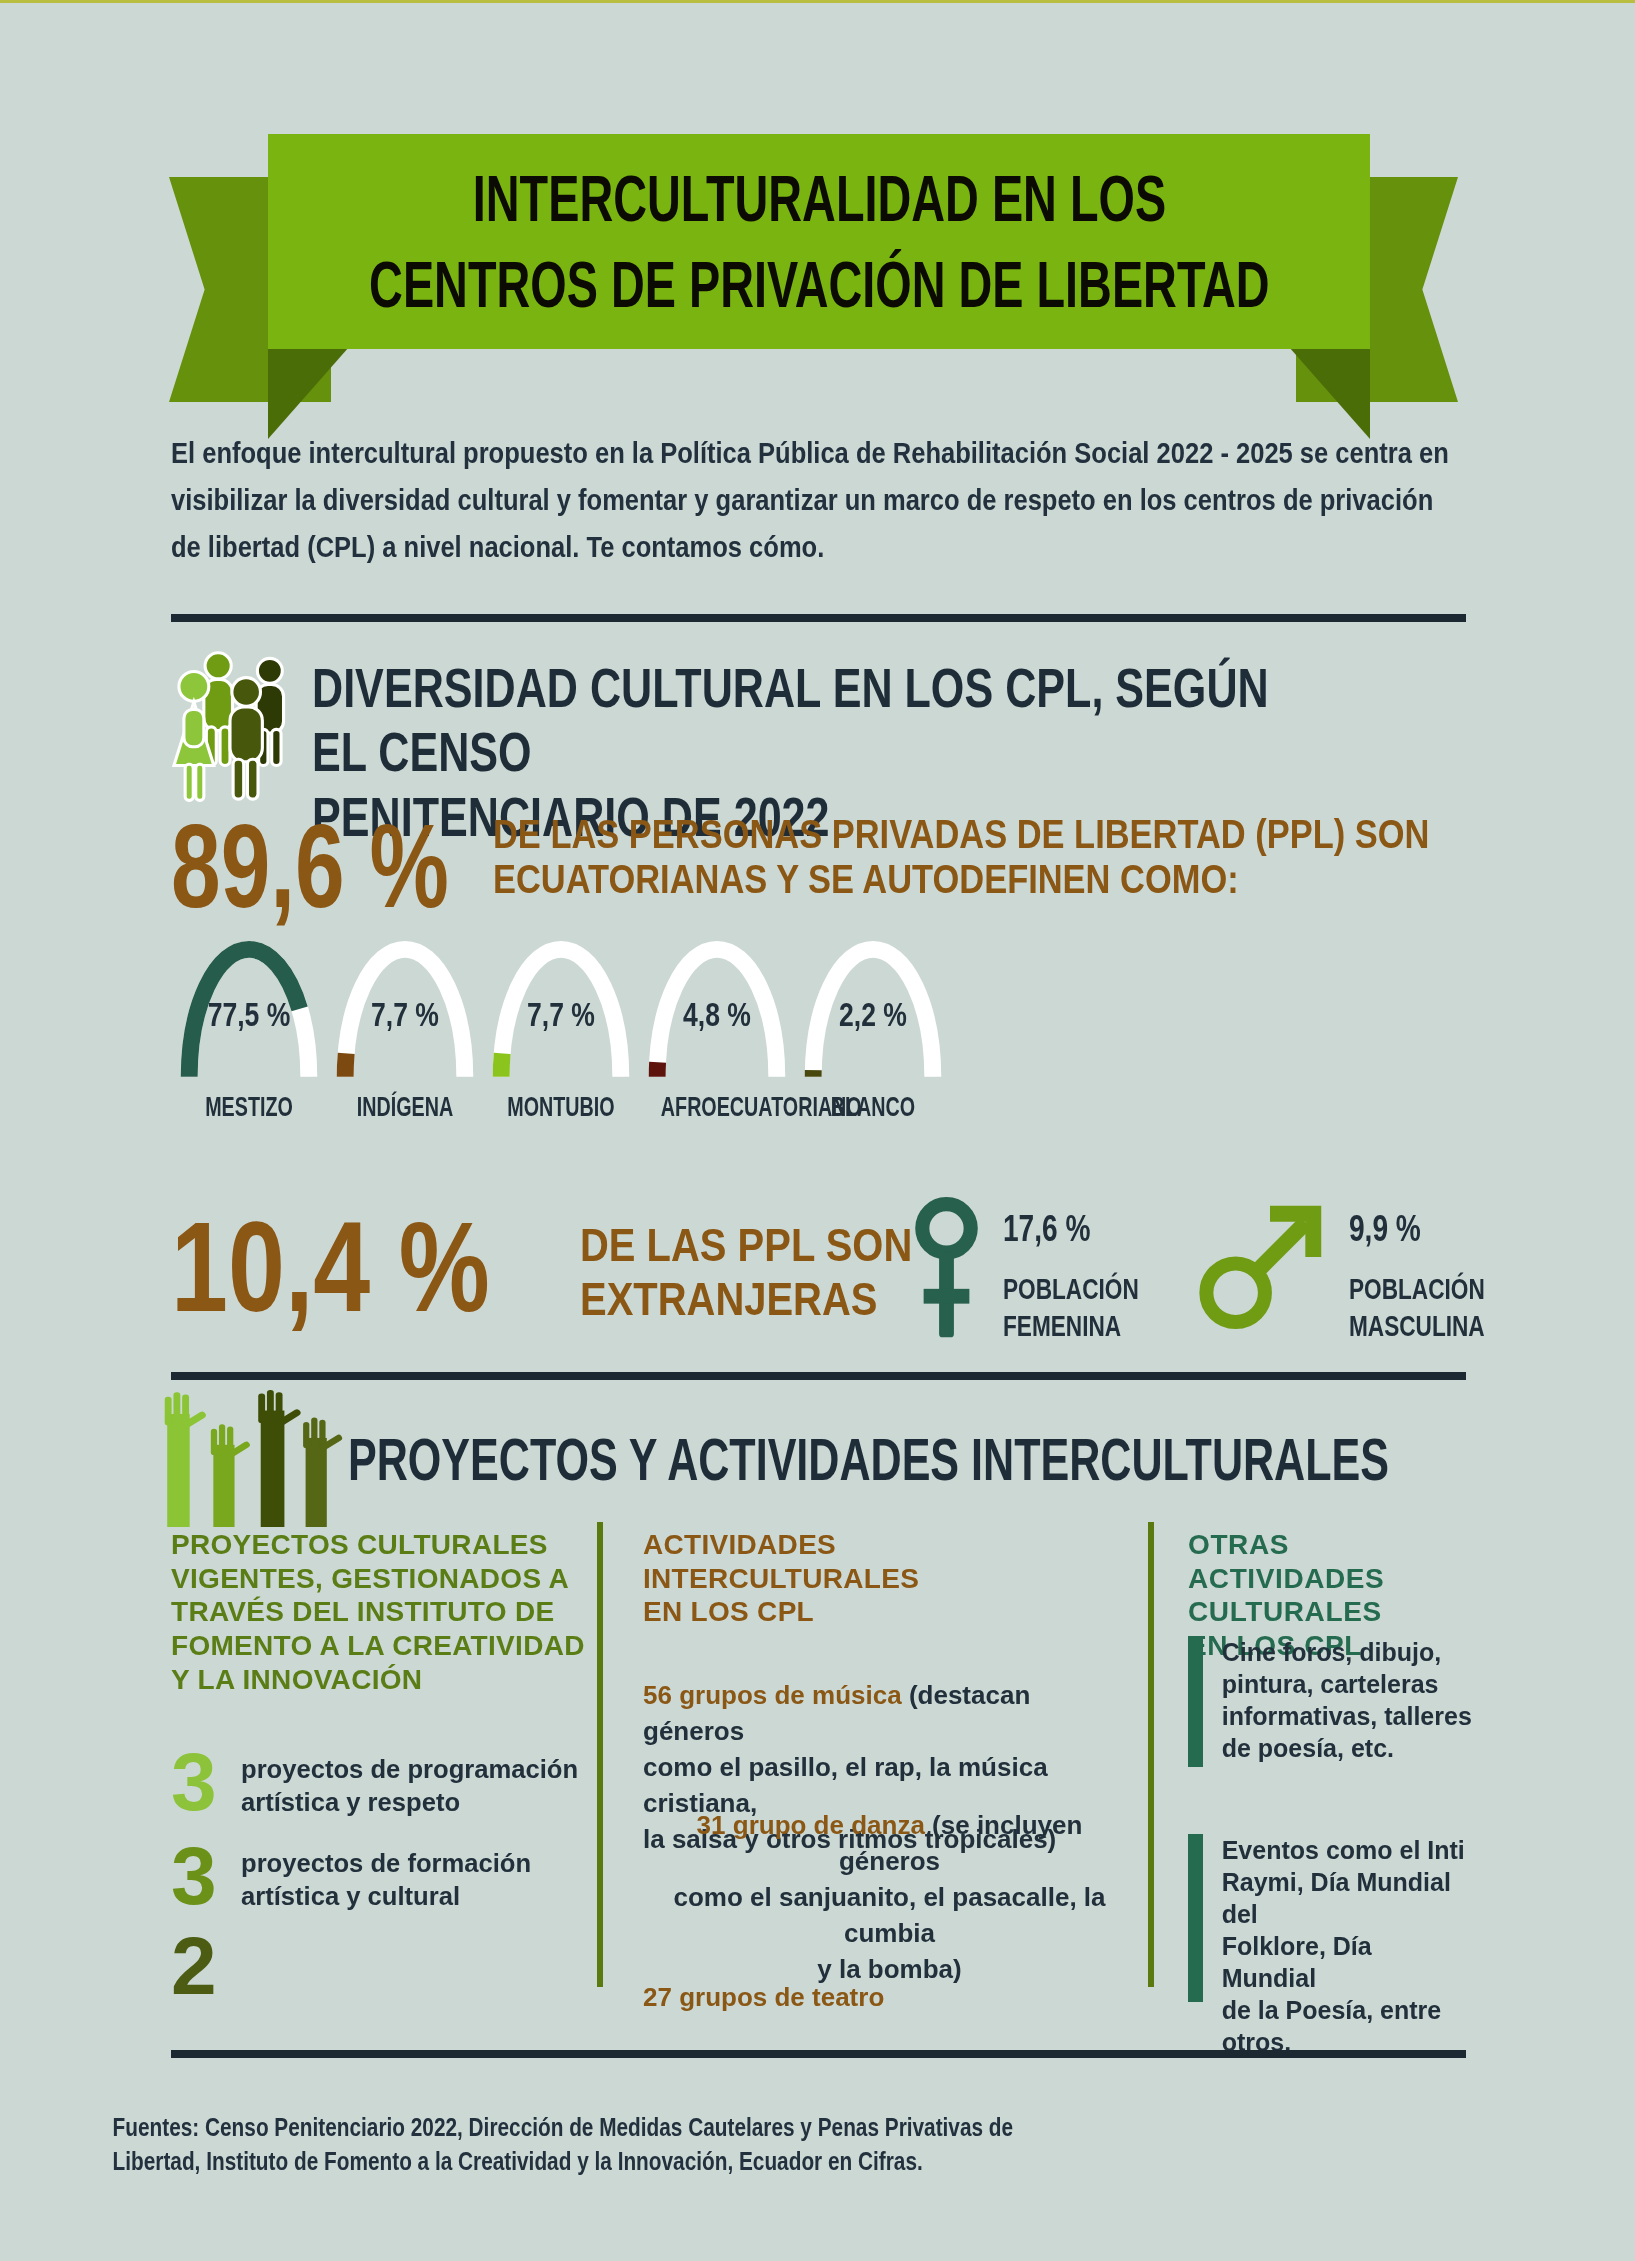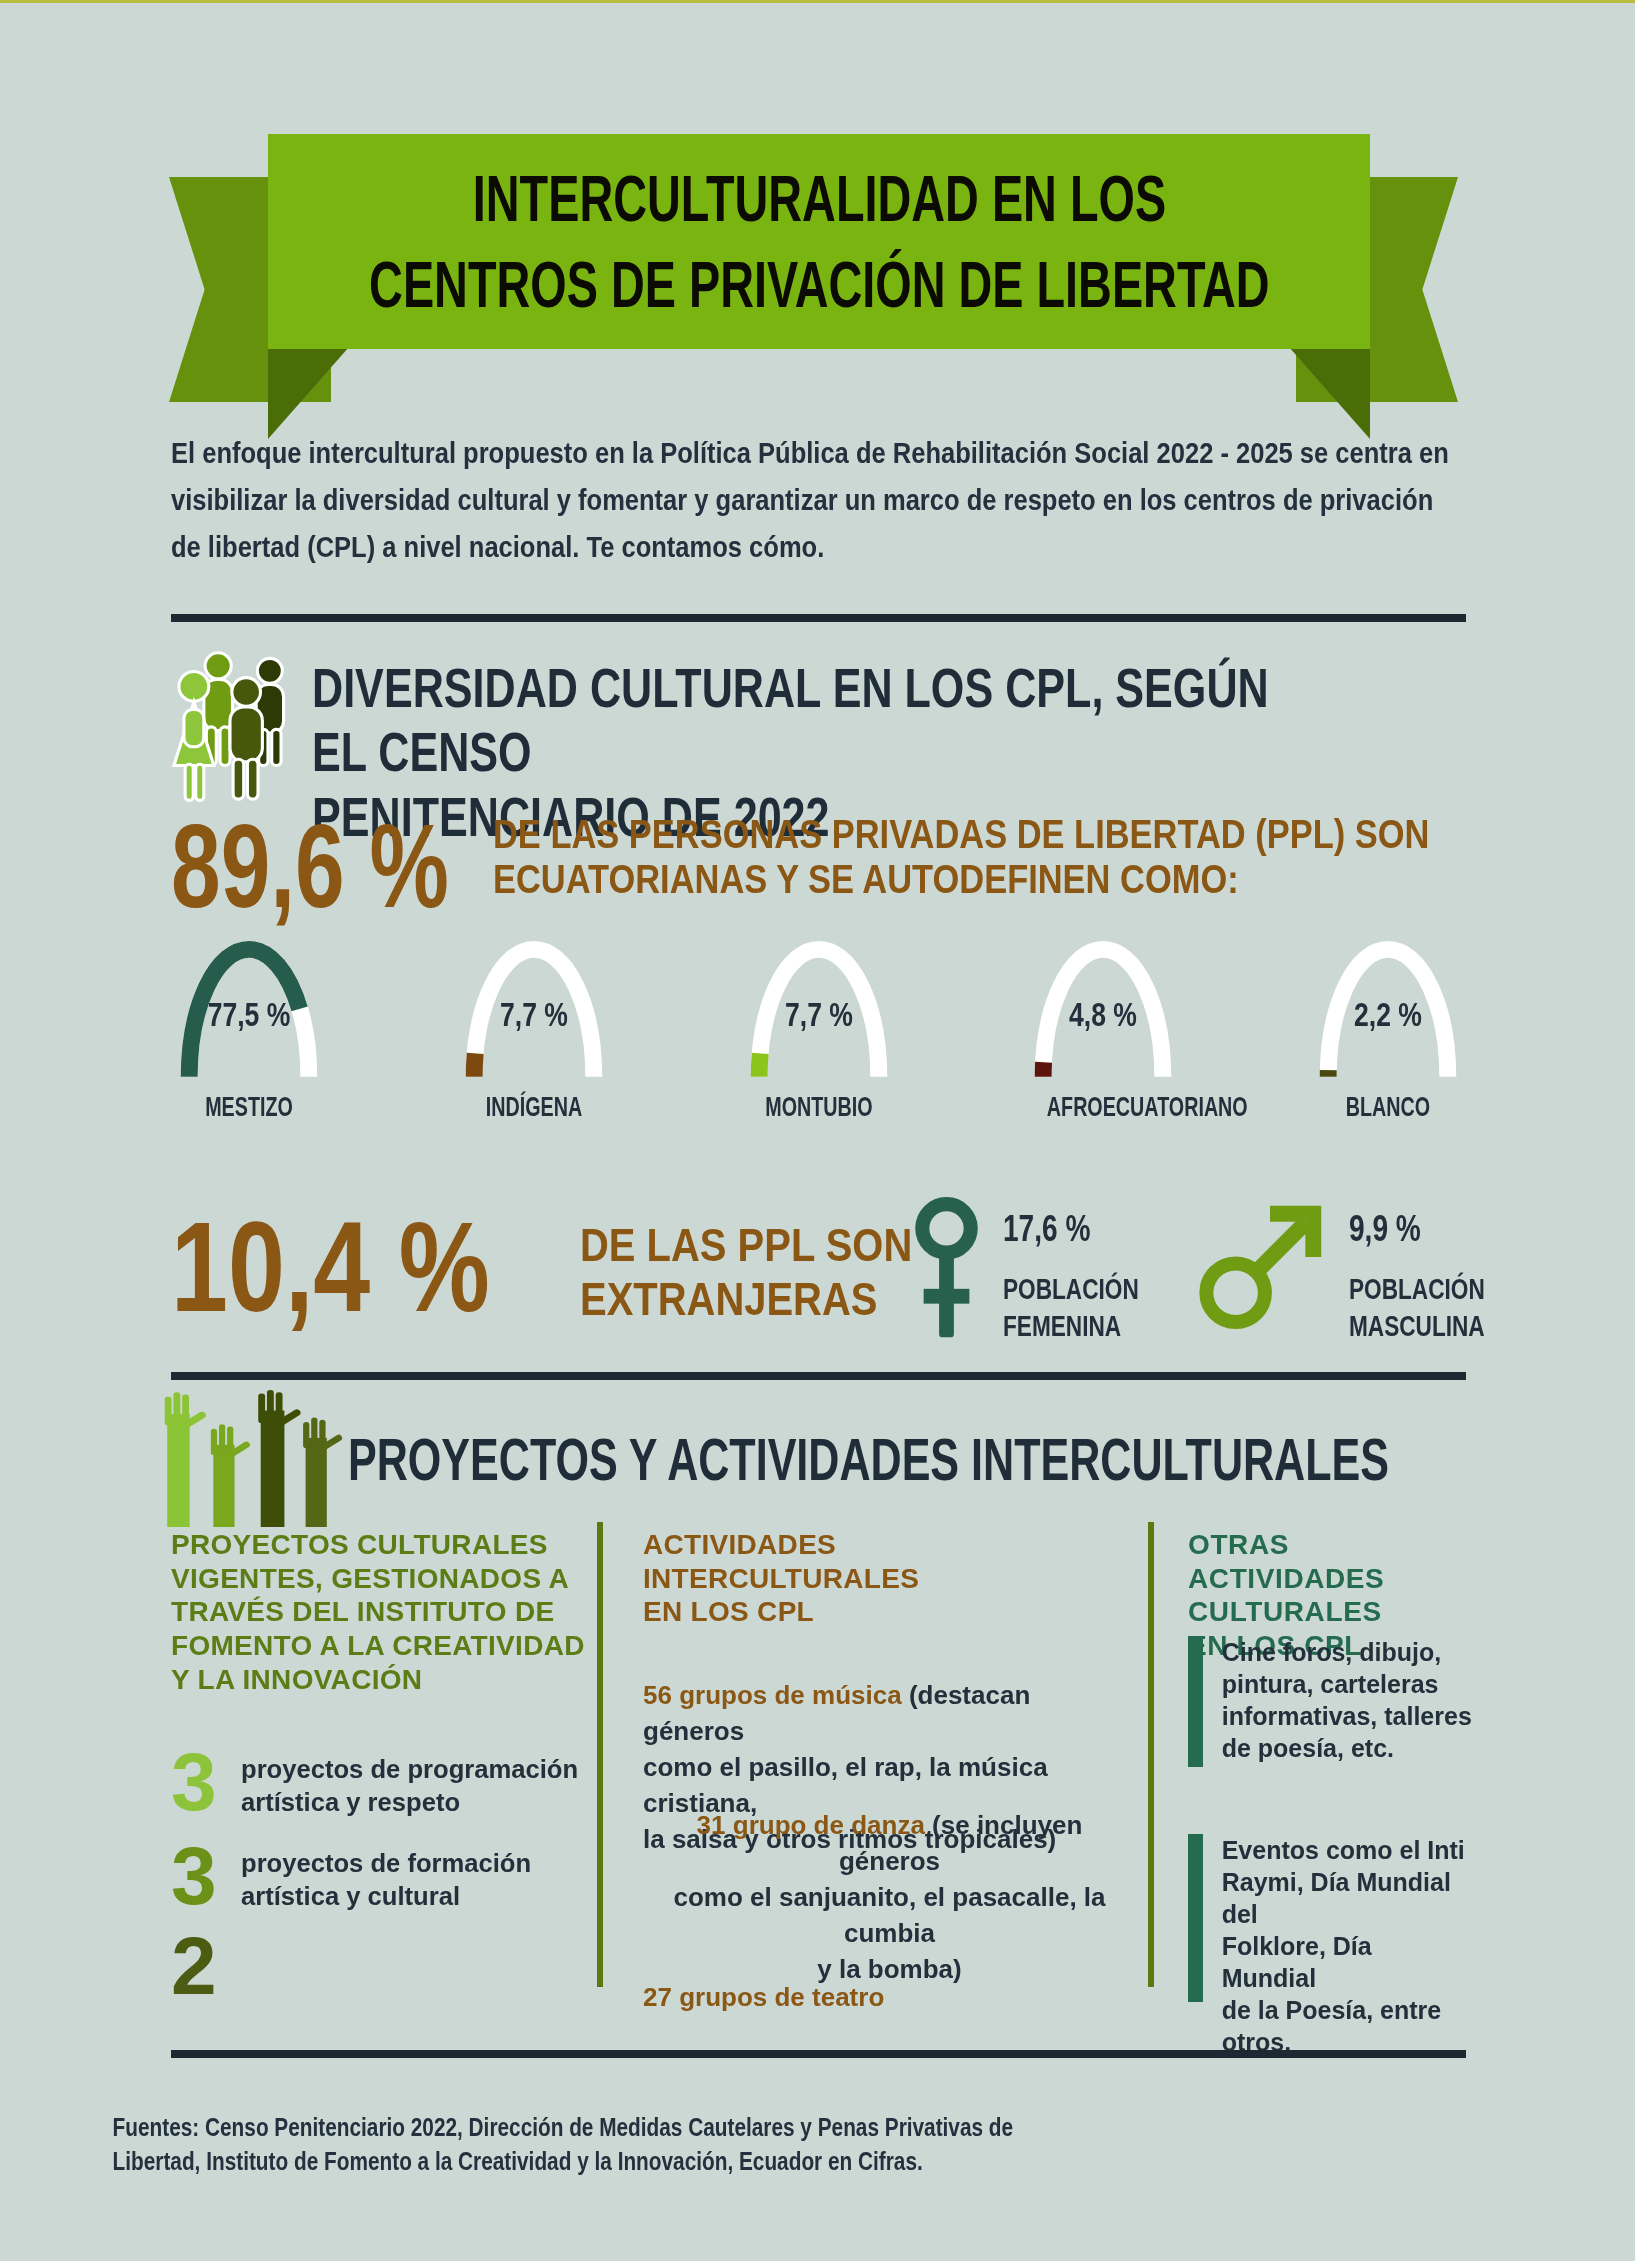--- a/index.html
+++ b/index.html
@@ -43,21 +43,21 @@
   
   .big-num{font-weight:bold;color:#8a5715;line-height:1;transform-origin:left top;white-space:nowrap;}
   .num896{position:absolute;left:171px;top:806px;font-size:119px;transform:scaleX(.75);}
   .sub896{position:absolute;left:493px;top:812px;font-size:41px;font-weight:bold;color:#8a5715;
           line-height:1.1;transform:scaleX(.84);transform-origin:left top;}
   .num104{position:absolute;left:171px;top:1203px;font-size:128px;transform:scaleX(.8);}
   .desc104{position:absolute;left:580px;top:1218px;font-size:47px;font-weight:bold;color:#8a5715;
            line-height:1.14;transform:scaleX(.85);transform-origin:left top;}
 
   
-  .gauges{position:absolute;left:171px;top:923px;width:1295px;display:flex;justify-content:space-between;}
+  .gauges{position:absolute;left:171px;top:923px;width:1295px;display:flex;justify-content:flex-start;}
   .gauge{position:relative;width:156px;text-align:center;}
   .gauge svg{width:156px;height:167px;overflow:visible;display:block;}
   .gauge-track{fill:none;stroke:#ffffff;stroke-width:13;}
   .gauge-fill{fill:none;stroke:currentColor;stroke-width:13;}
   .gauge-pct{position:absolute;left:0;right:0;top:72px;font-size:34px;font-weight:bold;color:#22303b;
              transform:scaleX(.78);transform-origin:center;white-space:nowrap;}
   .gauge-label{margin-top:1.2px;font-size:27.4px;font-weight:bold;color:#22303b;white-space:nowrap;
                transform:scaleX(.72);transform-origin:center;}
 
   

